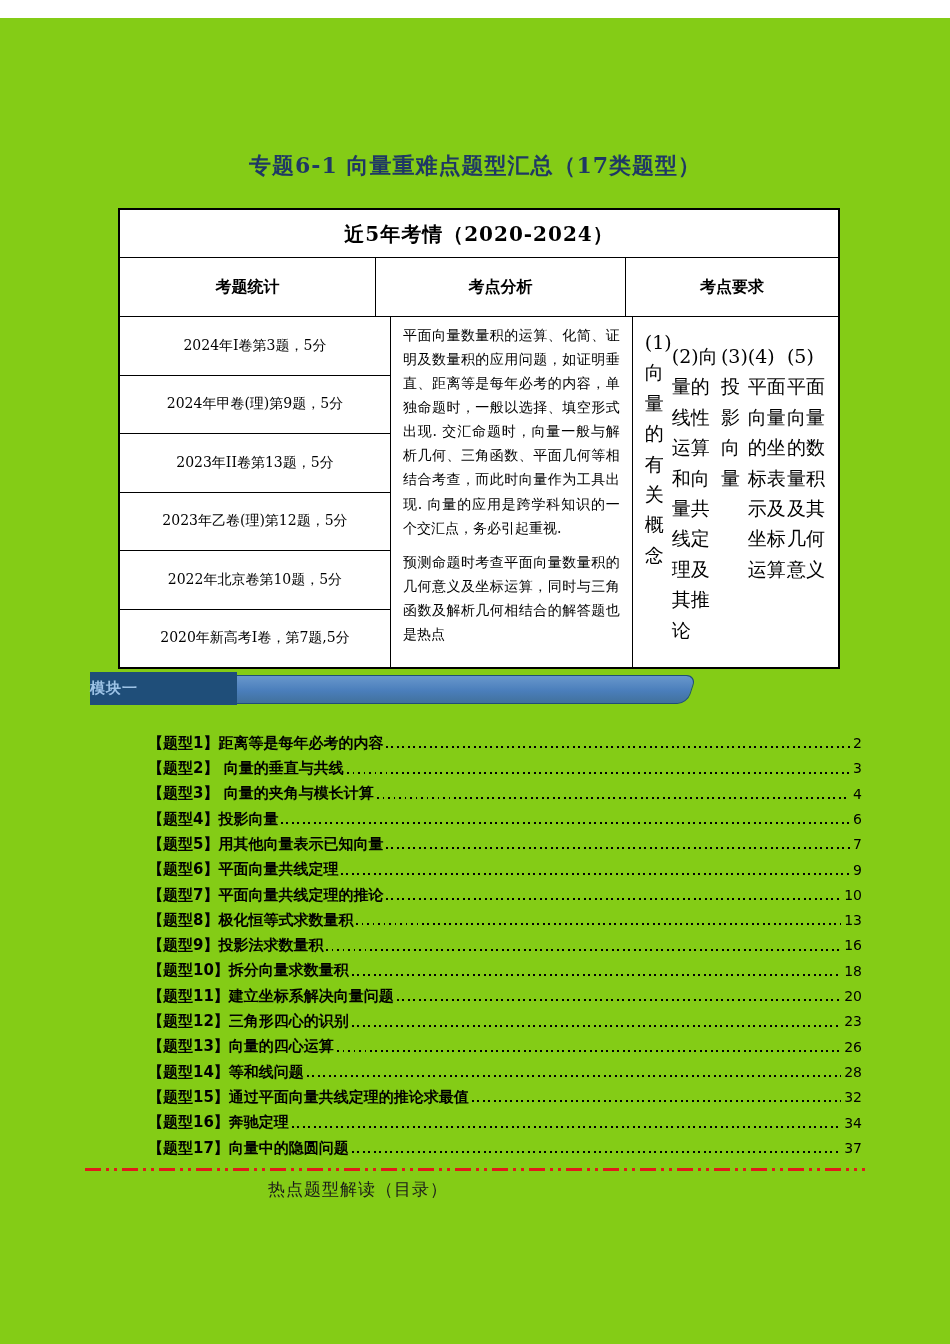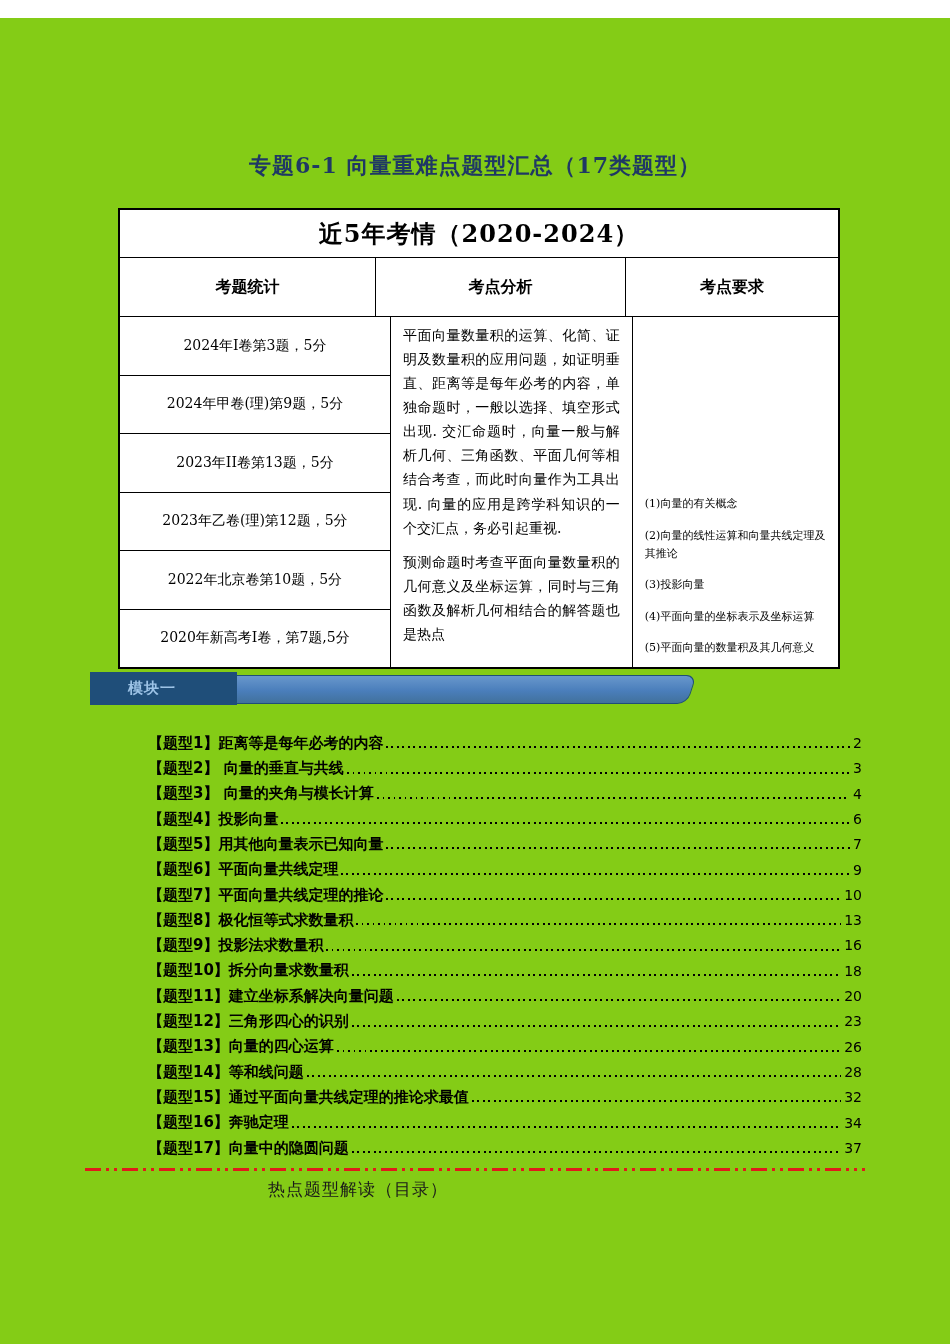--- a/index.html
+++ b/index.html
@@ -25,21 +25,21 @@
 
   
   .exam-table {
     position:absolute; top:190px; left:118px; width:722px;
     border:2px solid #000;
     background:#fff;
   }
   .t-header {
     height:48px; line-height:48px;
     text-align:center;
-    font-size:24px; font-weight:bold;
+    font-size:20px; font-weight:bold;
     border-bottom:1px solid #000;
     letter-spacing:1px;
   }
   .t-cols { display:flex; border-bottom:1px solid #000; }
   .t-colhead {
     height:58px;
     display:flex; align-items:center; justify-content:center;
     font-weight:bold; font-size:16px;
     font-family:"DejaVu Sans","Liberation Sans",sans-serif;
   }
@@ -62,41 +62,40 @@
     width:250px; border-right:1px solid #000;
     padding:6px 12px 9px 12px;
     font-size:14px; line-height:1.72;
     text-align:justify;
   }
   .t-analysis .para + .para { margin-top:10px; }
 
   .t-req {
     width:212px;
     padding:10px 12px;
-    font-size:11px; line-height:1.6;
-    display:flex; flex-direction:column; justify-content:flex-end;
+    font-size:19px; line-height:1.6;
+    display:flex; flex-direction:row; justify-content:flex-start;
   }
   .req-item + .req-item { margin-top:14px; }
 
   
   .module-banner { position:absolute; top:654px; left:0; width:100%; height:36px; }
   .banner-light {
     position:absolute; left:222px; top:3px;
     width:470px; height:29px;
     background:linear-gradient(180deg,#6897cc 0%,#4a7ebb 55%,#41719c 100%);
     border:1px solid #1f4e79;
     border-radius:6px 10px 10px 6px;
     transform:skewX(-18deg);
   }
   .banner-dark {
     position:absolute; left:90px; top:0;
     width:147px; height:33px;
     background:#1f4e79;
     display:flex; align-items:center;
-    padding-left:38px;
   }
   .banner-dark span {
     color:#9dc3e6;
     font-family:"DejaVu Sans","Liberation Sans",sans-serif;
     font-weight:bold; font-size:15px;
     letter-spacing:1px;
   }
 
   
   .toc {

